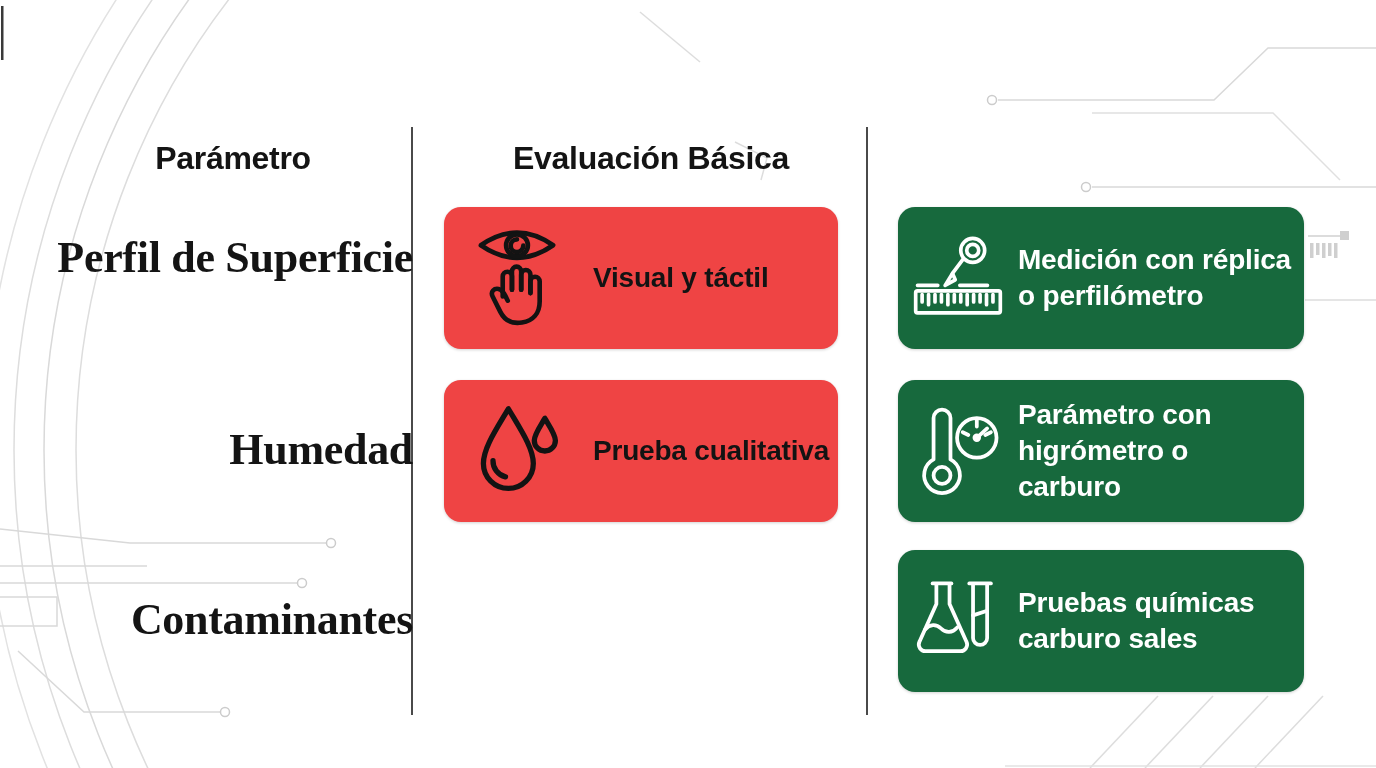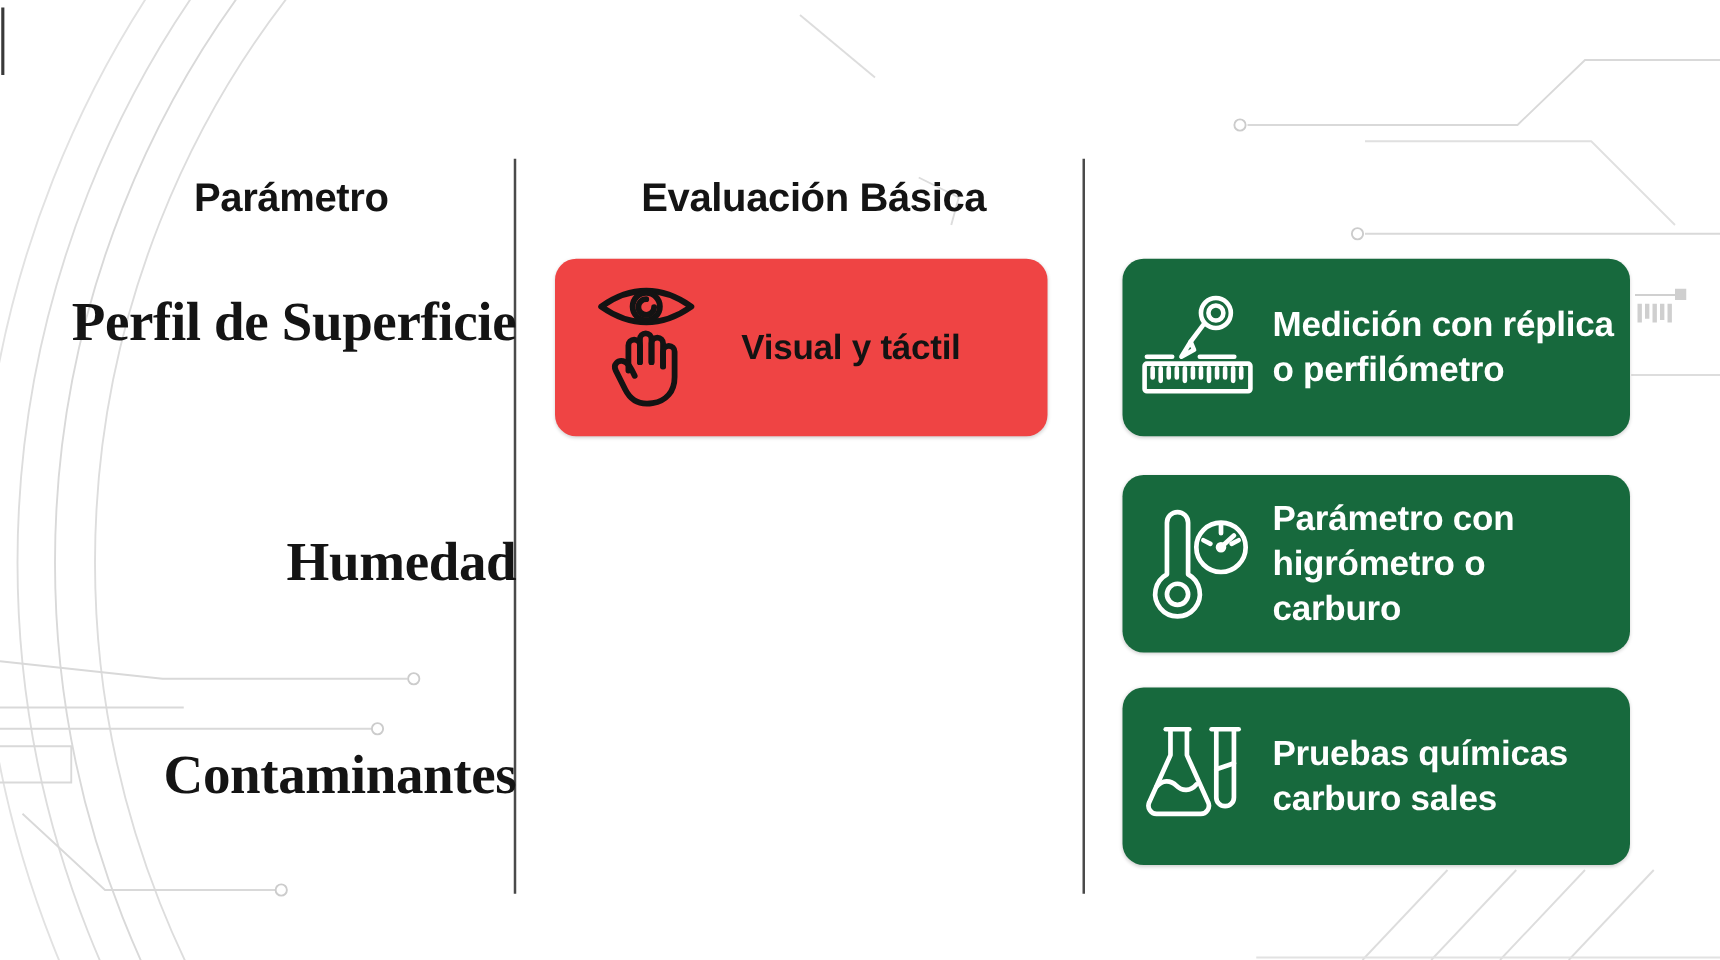--- a/index.html
+++ b/index.html
@@ -122,20 +122,30 @@
         <path d="M6 58 H28 M52 58 H82"></path>
         <circle cx="66" cy="20" r="13"></circle>
         <circle cx="66" cy="20" r="6.5"></circle>
         <path d="M56 29 L44 45"></path>
         <path d="M44 45 L36 58 L47 52 Z"></path>
       </svg>
     </div>
     <div class="card-label">Medición con réplica o perfilómetro</div>
   </div>
 
+  <div class="card basic row2">
+    <div class="icon">
+      <svg width="96" height="96" viewBox="0 0 100 100" stroke="currentColor" stroke-width="5.5" fill="none" stroke-linecap="round" stroke-linejoin="round">
+        <path d="M41 6 C28 28 15 47 15 63 a26 26 0 0 0 52 0 C67 47 54 28 41 6 Z"></path>
+        <path d="M25 60 a17 17 0 0 0 13 17"></path>
+        <path d="M79 16 c-6 10 -11 17 -11 23 a11 11 0 0 0 22 0 c0 -6 -5 -13 -11 -23 Z"></path>
+      </svg>
+    </div>
+    <div class="card-label">Prueba cualitativa</div>
+  </div>
 
   <div class="card advanced row2">
     <div class="icon">
       <svg width="94" height="94" viewBox="0 0 100 100" stroke="currentColor" stroke-width="4" fill="none" stroke-linecap="round" stroke-linejoin="round">
         <path d="M24 59 V15 a9 9 0 0 1 18 0 V59 a19 19 0 1 1 -18 0 Z"></path>
         <circle cx="33" cy="76" r="9"></circle>
         <circle cx="70" cy="36" r="21"></circle>
         <path d="M55 30 l6 3 M70 17 v7 M85 30 l-6 3"></path>
         <path d="M70 36 L81 26"></path>
         <circle cx="70" cy="36" r="2.5" fill="currentColor"></circle>

